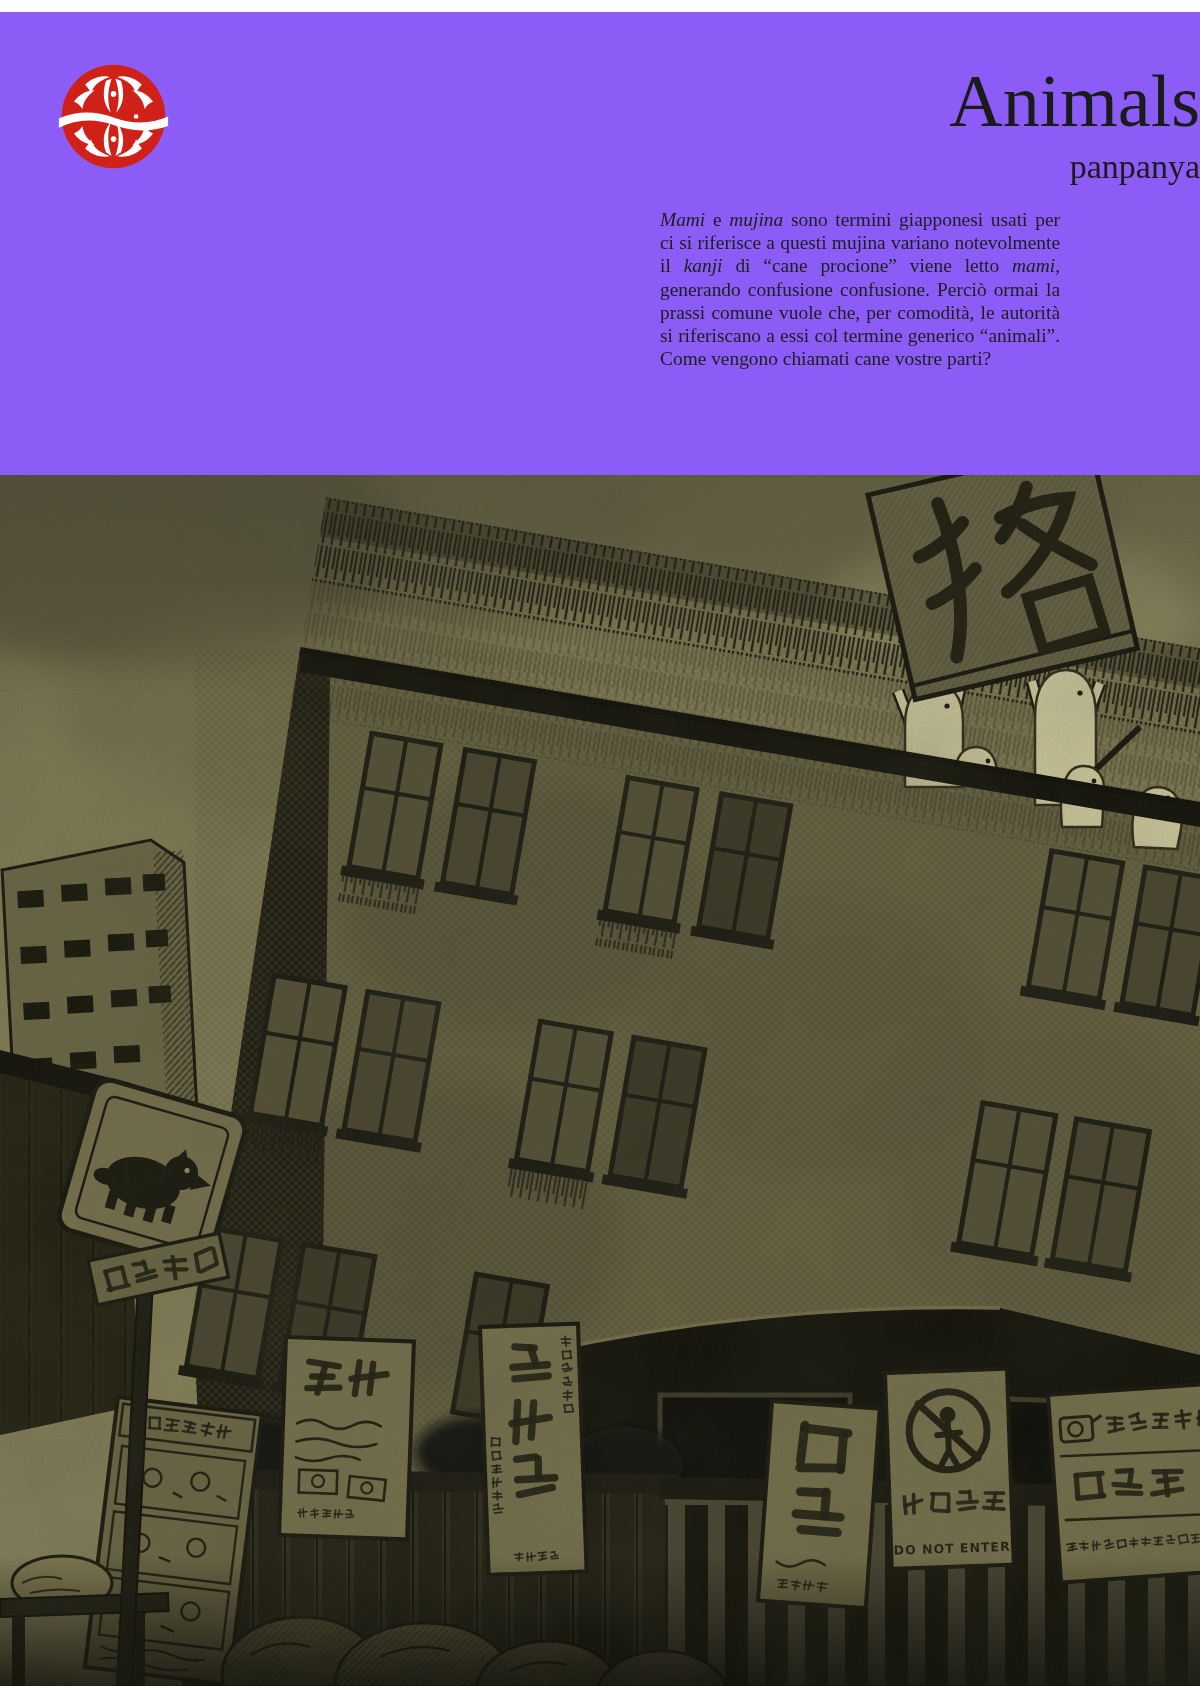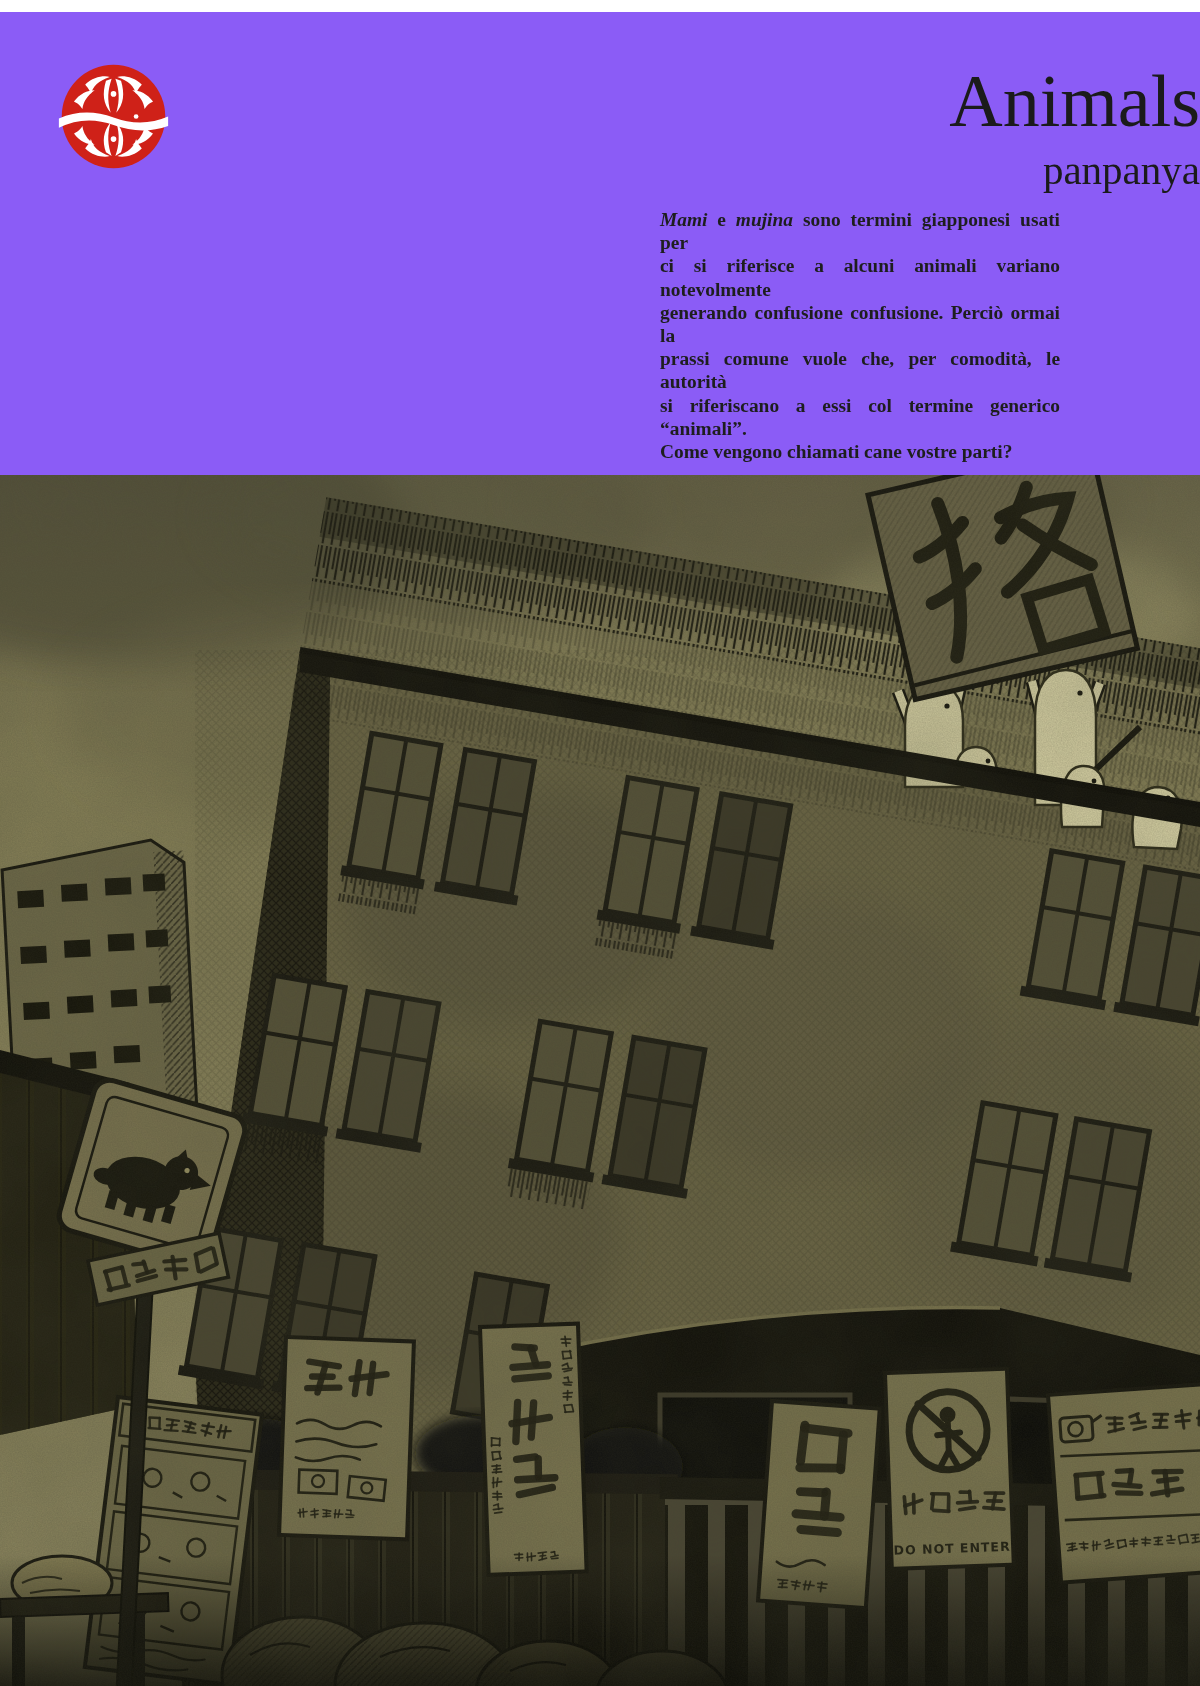--- a/index.html
+++ b/index.html
@@ -1,22 +1,22 @@
 <!DOCTYPE html>
 <html><head>
 <meta charset="utf-8">
 <style>
   html,body{margin:0;padding:0;background:#ffffff;}
   body{width:1200px;height:1686px;overflow:hidden;font-family:"Liberation Serif",serif;}
   .page{position:relative;width:1200px;height:1686px;background:#8b5cf6;margin-top:12px;}
   .logo{position:absolute;left:57px;top:48px;width:113px;height:113px;}
   .title{position:absolute;right:0;top:52px;font-size:74px;line-height:1;color:#1b1b1b;white-space:nowrap;letter-spacing:0px;}
-  .author{position:absolute;right:0;top:138px;font-size:41px;line-height:1;color:#1b1b1b;white-space:nowrap;}
+  .author{position:absolute;right:0;top:138px;font-size:34px;line-height:1;color:#1b1b1b;white-space:nowrap;}
   .intro{position:absolute;right:140px;top:196px;width:400px;color:#1e1e1e;
-         font-size:19.4px;line-height:23.2px;font-weight:bold;}
+         font-size:19.4px;line-height:23.2px;}
   .intro .line{text-align:justify;text-align-last:justify;}
   .intro .line:last-child{text-align-last:left;}
   .intro em{font-style:italic;}
   .illustration{position:absolute;left:0;top:463px;width:1200px;height:1223px;}
   svg text{font-family:"DejaVu Sans",sans-serif;}
 </style>
 </head>
 <body>
 
 <div class="page">
@@ -48,21 +48,22 @@
       <circle cx="36" cy="60" r="2.5" fill="#ffffff"></circle>
       <circle cx="84" cy="60" r="2.5" fill="#ffffff"></circle>
     </g>
   </svg>
 
   <div class="title">Animals</div>
   <div class="author">panpanya</div>
 
   <div class="intro">
       <div class="line"><em>Mami</em><span> e </span><em>mujina</em><span> sono termini giapponesi usati per</span></div>
-      <div class="line"><span>ci si riferisce a alcuni animali variano notevolmente</span></div>
+      <div class="line"><span>ci si riferisce a questi mujina variano notevolmente</span></div>
+      <div class="line"><span>il </span><em>kanji</em><span> di “cane procione” viene letto </span><em>mami</em><span>,</span></div>
       <div class="line"><span>generando confusione confusione. Perciò ormai la</span></div>
       <div class="line"><span>prassi comune vuole che, per comodità, le autorità</span></div>
       <div class="line"><span>si riferiscano a essi col termine generico “animali”.</span></div>
       <div class="line"><span>Come vengono chiamati cane vostre parti?</span></div>
     </div>
 
   <svg class="illustration" viewBox="0 0 1200 1223">
     <defs>
       <pattern id="p-drip" width="9" height="34" patternUnits="userSpaceOnUse">
         <path d="M3,0 V22 M7,0 V32" stroke="#15140c" stroke-width="2.2" fill="none"></path>

